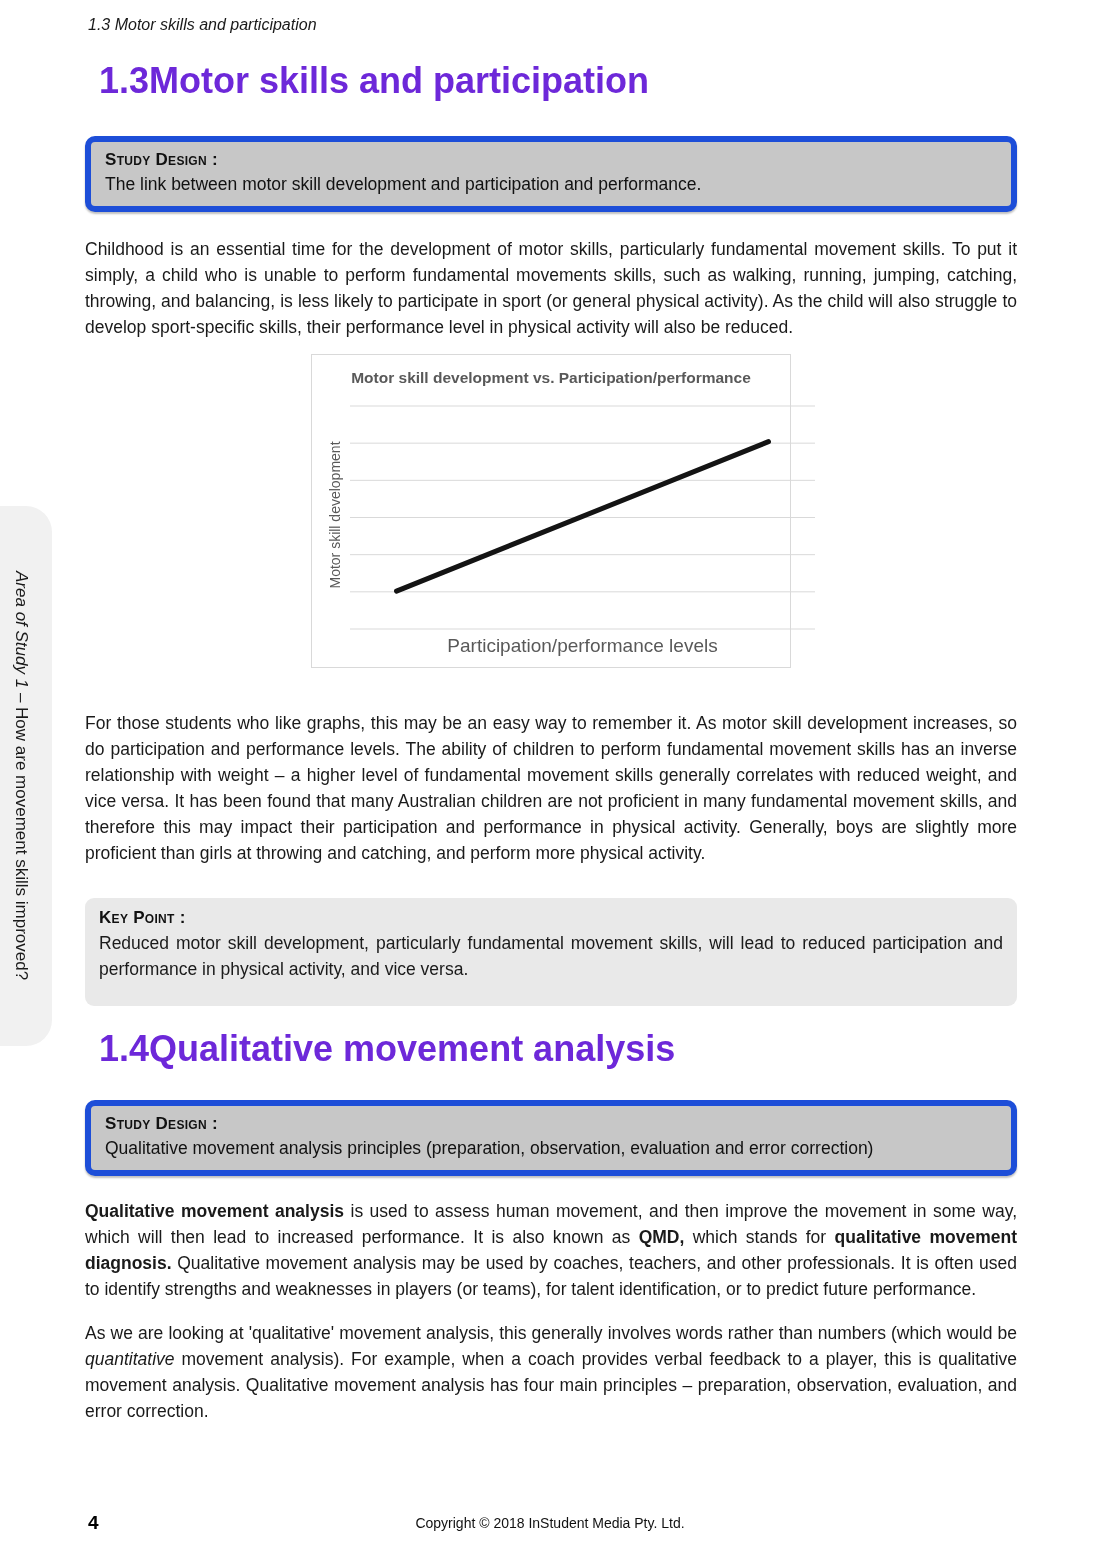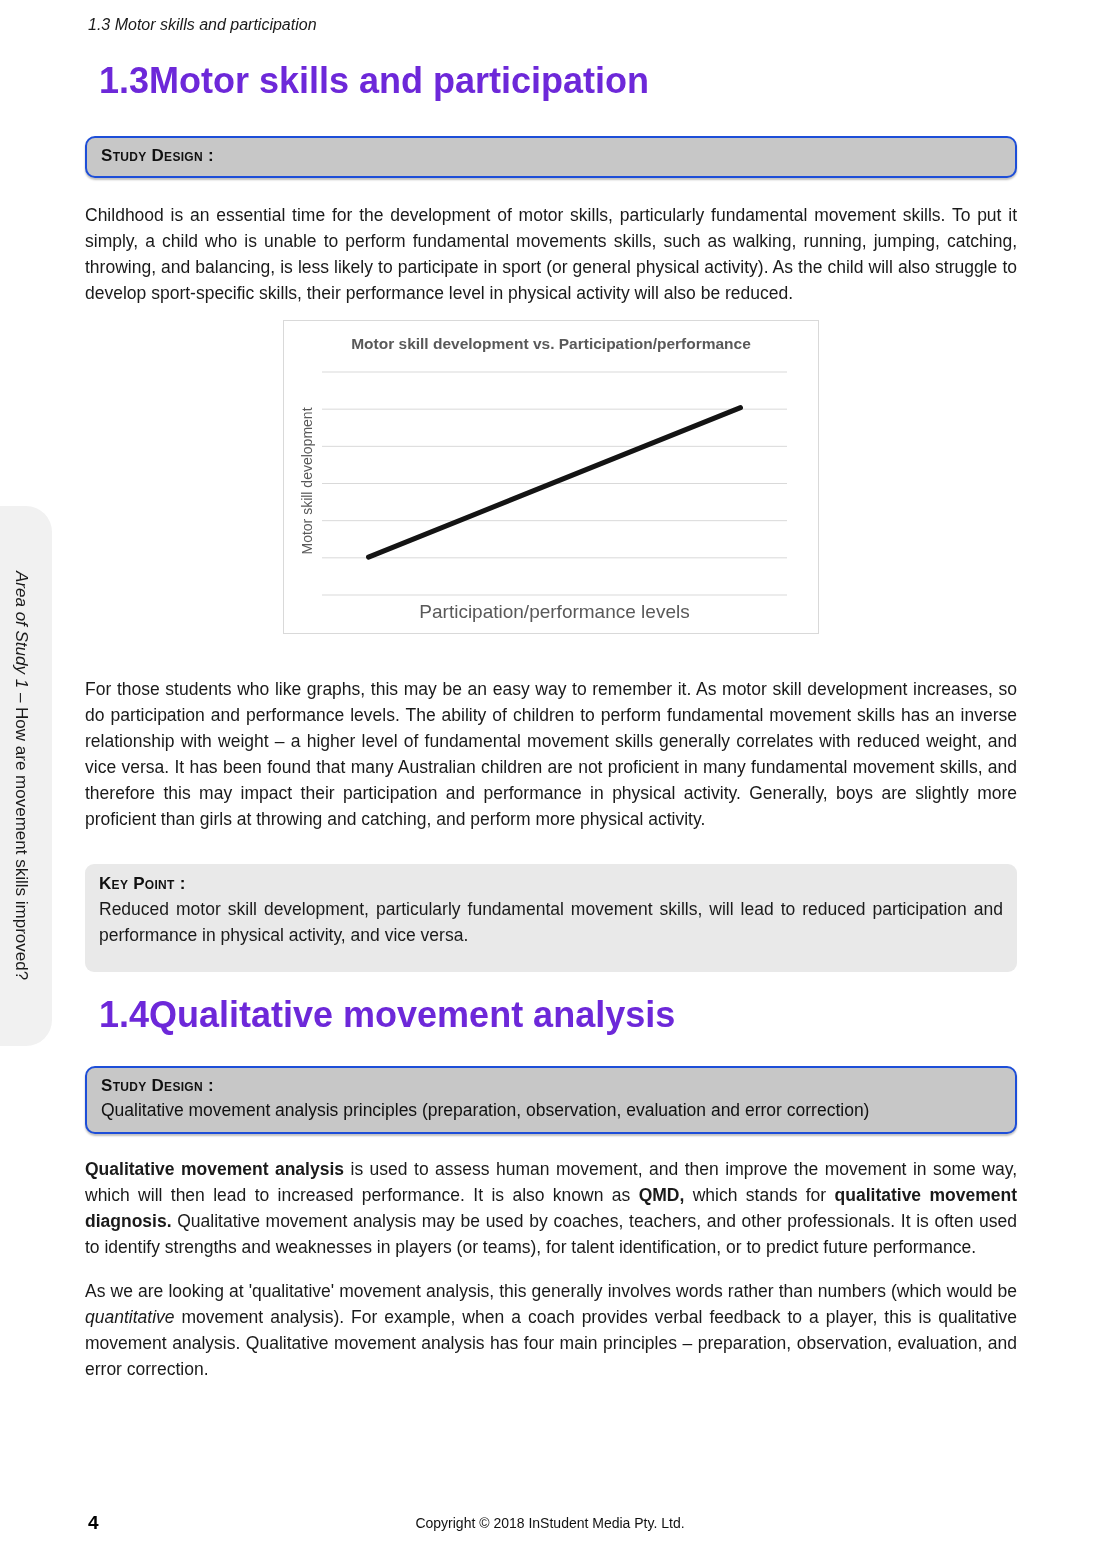--- a/index.html
+++ b/index.html
@@ -21,35 +21,35 @@
     writing-mode:vertical-rl; white-space:nowrap;
     font-size:17px; color:#1a1a1a; padding-left:14px;
   }
   .content { position:absolute; left:85px; top:0; width:932px; padding-top:64px; }
   h1.section-heading {
     font-size:36px; font-weight:bold; color:#6d28d9;
     display:flex; line-height:34px;text-align:right;
   }
   h1.section-heading .sec-num { width:64px; }
   .study-box {
-    margin-top:38px; background:#c7c7c7; border:2px solid #1d4ed8;
+    margin-top:38px; background:#c7c7c7; border:6px solid #1d4ed8;
     border-radius:10px; padding:8px 14px 10px 14px;
     box-shadow:0 2px 2px rgba(0,0,0,0.25);
   }
   .box-label {
     font-weight:bold; font-variant:small-caps; font-size:17px;
     color:#111; line-height:20px; letter-spacing:0.3px;
   }
   .study-box .box-text { font-size:17.5px; line-height:24px; color:#111; margin-top:2px; }
   p.body-par {
     margin-top:24px; font-size:17.5px; line-height:26px;
     text-align:justify; color:#1a1a1a;
   }
   .chart-figure {
-    width:536px; height:314px; margin:14px auto 0 auto;
+    width:480px; height:314px; margin:14px auto 0 auto;
     border:1px solid #d9d9d9; position:relative; background:#fff;
   }
   .chart-title {
     position:absolute; top:14px; left:0; width:100%; text-align:center;
     font-weight:bold; font-size:15.5px; color:#595959;
   }
   .y-axis-label {
     position:absolute; left:-72px; top:152px; width:190px; text-align:center;
     transform:rotate(-90deg); font-size:14px; color:#595959;
   }
@@ -84,20 +84,21 @@
 
 <div class="content">
 
   <h1 class="section-heading">
     <span class="sec-num">1.3</span>
     <span>Motor skills and participation</span>
   </h1>
 
   <div class="study-box">
     <div class="box-label">Study Design :</div>
+    <div class="box-text">The link between motor skill development and participation and performance.</div>
   </div>
 
   <p class="body-par">Childhood is an essential time for the development of motor skills, particularly fundamental movement skills. To put it simply, a child who is unable to perform fundamental movements skills, such as walking, running, jumping, catching, throwing, and balancing, is less likely to participate in sport (or general physical activity). As the child will also struggle to develop sport-specific skills, their performance level in physical activity will also be reduced.</p>
 
   <div class="chart-figure">
     <div class="chart-title">Motor skill development vs. Participation/performance</div>
     <div class="y-axis-label">Motor skill development</div>
     <svg class="plot" width="465" height="223" viewBox="0 0 465 223">
         <line x1="0" x2="465" y1="0" y2="0" stroke="#d9d9d9" stroke-width="1"></line>
         <line x1="0" x2="465" y1="37.166666666666664" y2="37.166666666666664" stroke="#d9d9d9" stroke-width="1"></line>

